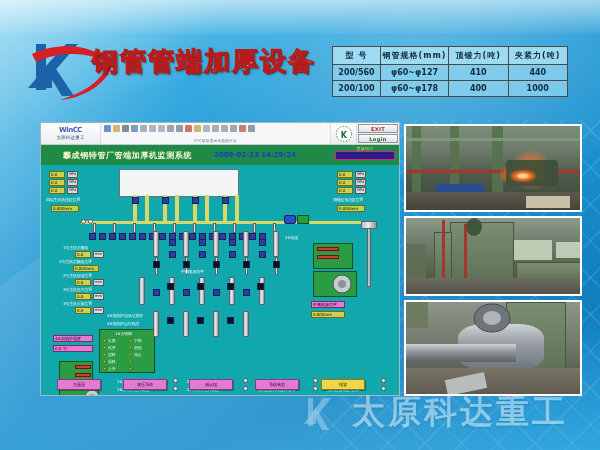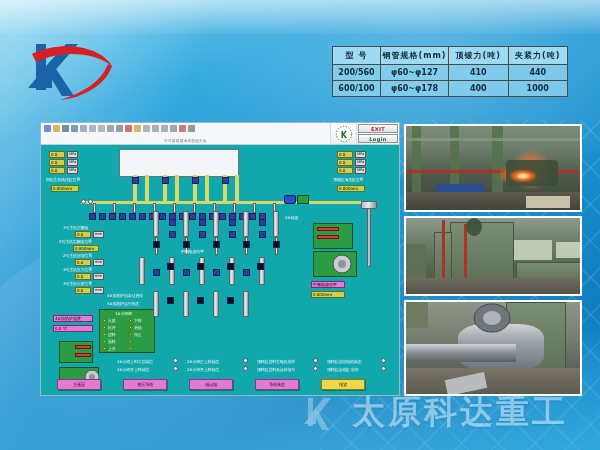--- a/index.html
+++ b/index.html
@@ -208,50 +208,55 @@
 
 <div id="header">
   <svg class="logo-mark" viewBox="0 0 92 66">
     <path d="M6 52 L30 24 L30 52 Z" fill="#1b62a8"></path>
     <rect x="14" y="8" width="10" height="46" fill="#1b62a8"></rect>
     <path d="M24 30 L44 8 L56 8 L30 38 Z" fill="#1b62a8"></path>
     <path d="M24 34 L40 60 L52 60 L32 30 Z" fill="#1b62a8"></path>
     <path d="M10 18 C40 4 78 10 90 30 C72 16 40 14 14 26 Z" fill="#d81f26"></path>
     <path d="M90 30 C84 48 62 62 38 64 C64 56 80 44 86 28 Z" fill="#d81f26"></path>
   </svg>
+  <div class="title-cn">钢管管端加厚设备</div>
 </div>
 
 <table id="spec-table">
   <thead>
     <tr>
       <th class="col-a">型  号</th>
       <th class="col-b">钢管规格(mm)</th>
       <th>顶锻力(吨)</th>
       <th>夹紧力(吨)</th>
     </tr>
   </thead>
   <tbody>
     <tr>
       <td>200/560</td>
       <td>φ60~φ127</td>
       <td>410</td>
       <td>440</td>
     </tr>
     <tr>
-      <td>600/100</td>
+      <td>200/100</td>
       <td>φ60~φ178</td>
       <td>400</td>
       <td>1000</td>
     </tr>
   </tbody>
 </table>
 
 <div id="hmi">
 
   <div class="hmi-toolbar">
+    <div class="wincc-logo">
+      <div class="w1">WinCC</div>
+      <div class="w2">太原科达重工</div>
+    </div>
     <div class="tool-icons">
       <div class="row">
         <span class="ti" style="background:#3a6fbf"></span>
         <span class="ti" style="background:#c8a23a"></span>
         <span class="ti" style="background:#5a6470"></span>
         <span class="ti" style="background:#4a7fb5"></span>
         <span class="ti" style="background:#8d9aa6"></span>
         <span class="ti" style="background:#93a0ac"></span>
         <span class="ti" style="background:#9aa6b2"></span>
         <span class="ti" style="background:#7e8b97"></span>
@@ -272,20 +277,28 @@
         <circle cx="10" cy="10" r="8.5" fill="#fff" stroke="#2d7a3a" stroke-width="1" stroke-dasharray="1.6 1.6"></circle>
         <text x="10" y="14" font-size="9" fill="#1f6b2e" text-anchor="middle" font-weight="bold">K</text>
       </svg>
     </div>
     <div class="hmi-right-btns">
       <div class="btn-exit">EXIT</div>
       <div class="btn-login">Login</div>
     </div>
   </div>
 
+  <div class="hmi-titlebar">
+    <div class="hmi-title">攀成钢特管厂管端加厚机监测系统</div>
+    <div class="hmi-datetime">2009-02-23  14:29:24</div>
+    <div class="hmi-user">
+      <div class="ulabel">更换用户</div>
+      <div class="ubox"></div>
+    </div>
+  </div>
 
   <div class="hmi-body">
 
     <div class="val" style="left:8px;  top:6px;  width:16px;">0.0</div>
     <div class="unitbox" style="left:26px; top:6px;">MPa</div>
     <div class="val" style="left:8px;  top:14px; width:16px;">0.0</div>
     <div class="unitbox" style="left:26px; top:14px;">MPa</div>
     <div class="val" style="left:8px;  top:22px; width:16px;">0.0</div>
     <div class="unitbox" style="left:26px; top:22px;">MPa</div>
     <div class="lbl" style="left:5px; top:32px;">四辊主机液压缸位置</div>

